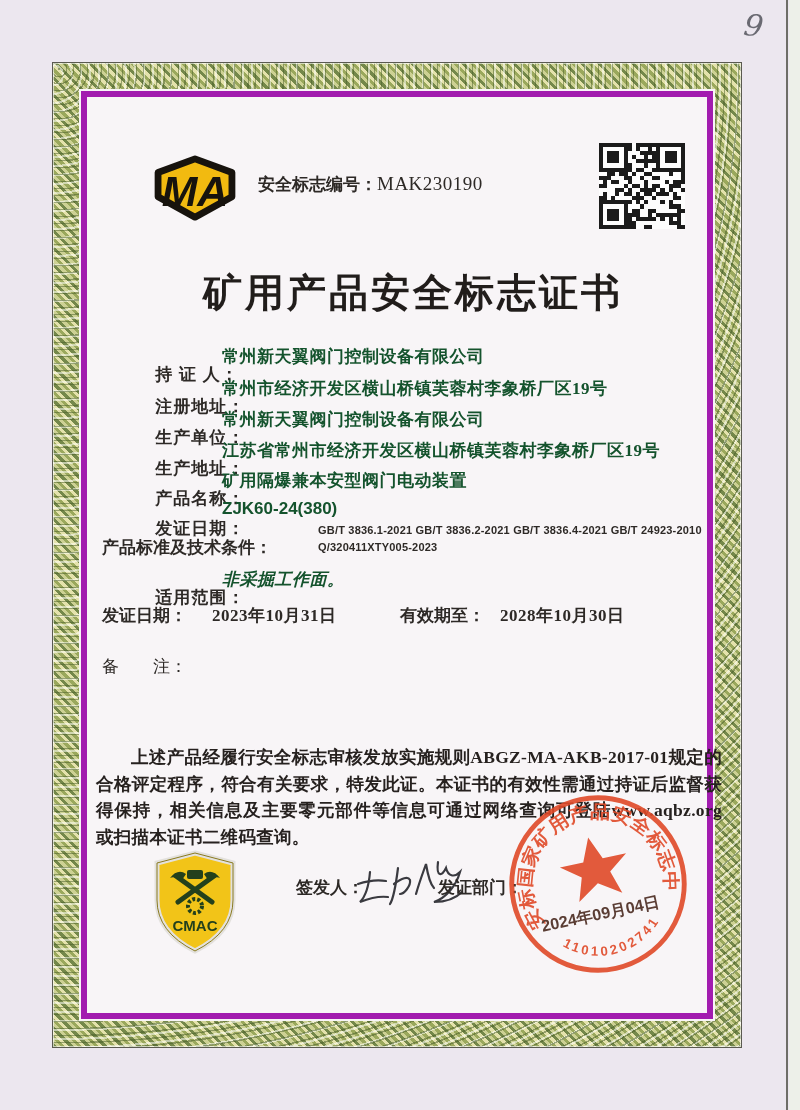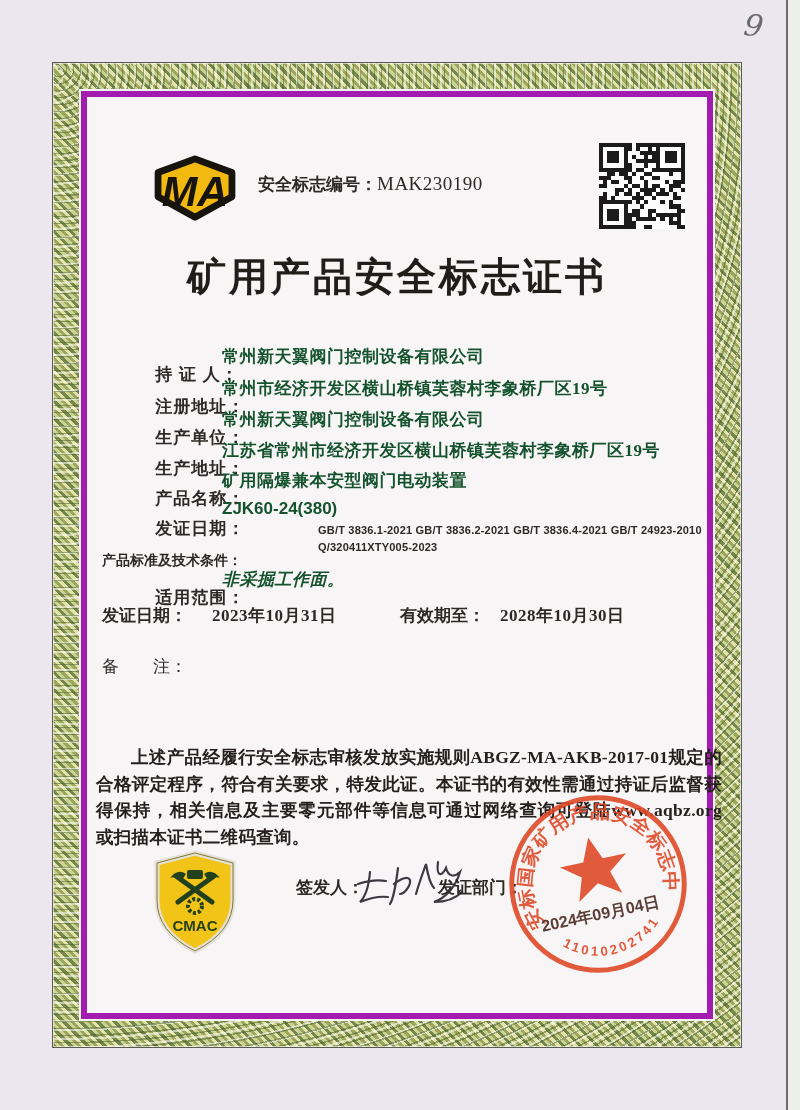--- a/index.html
+++ b/index.html
@@ -35,29 +35,29 @@
   .abs{position:absolute;}
 
   
   .ma-logo{left:64px;top:55px;width:86px;height:70px;}
   .certno{left:170px;top:75px;width:300px;font-size:17px;font-weight:700;white-space:pre;}
   .certno .num{font-family:"Liberation Serif",serif;font-weight:400;font-size:19px;letter-spacing:.5px;margin-top:32px;}
   .qr{left:511px;top:45px;width:86px;height:86px;}
 
   .title{left:0;top:152px;width:100%;text-align:center;
     font-family:"Liberation Serif",serif;font-weight:700;
-    font-size:39px;letter-spacing:3px;color:#211d1b;margin:0;}
+    font-size:39px;letter-spacing:3px;color:#211d1b;margin:16px;}
 
   
   .row{left:14px;height:24px;white-space:pre;}
   .row .lab{display:inline-block;font-size:17px;font-weight:700;letter-spacing:1px;vertical-align:top;}
   .row .val{display:inline-block;font-family:"Liberation Serif",serif;font-weight:700;
     font-size:17px;letter-spacing:.5px;vertical-align:top;color:#14532d;}
   .val-pos{position:absolute;left:120px;top:0;}
-  .std-label{left:14px;top:454px;font-size:14px;font-weight:700;}
+  .std-label{left:14px;top:438px;font-size:17px;font-weight:700;}
   .std-value{left:230px;top:424px;width:412px;font-family:"Liberation Sans",sans-serif;
     font-weight:700;font-size:11px;line-height:1.55;letter-spacing:.2px;}
   .remark{left:14px;top:557px;font-size:17px;font-weight:400;white-space:pre;text-align:center;}
 
   .dates{left:14px;top:506px;width:620px;font-size:17px;font-weight:700;white-space:pre;}
   .dates .dval{font-family:"Liberation Serif",serif;letter-spacing:.5px;}
 
   
   .statement{left:8px;top:646px;width:626px;margin:0;
     font-family:"Liberation Serif",serif;font-weight:700;

